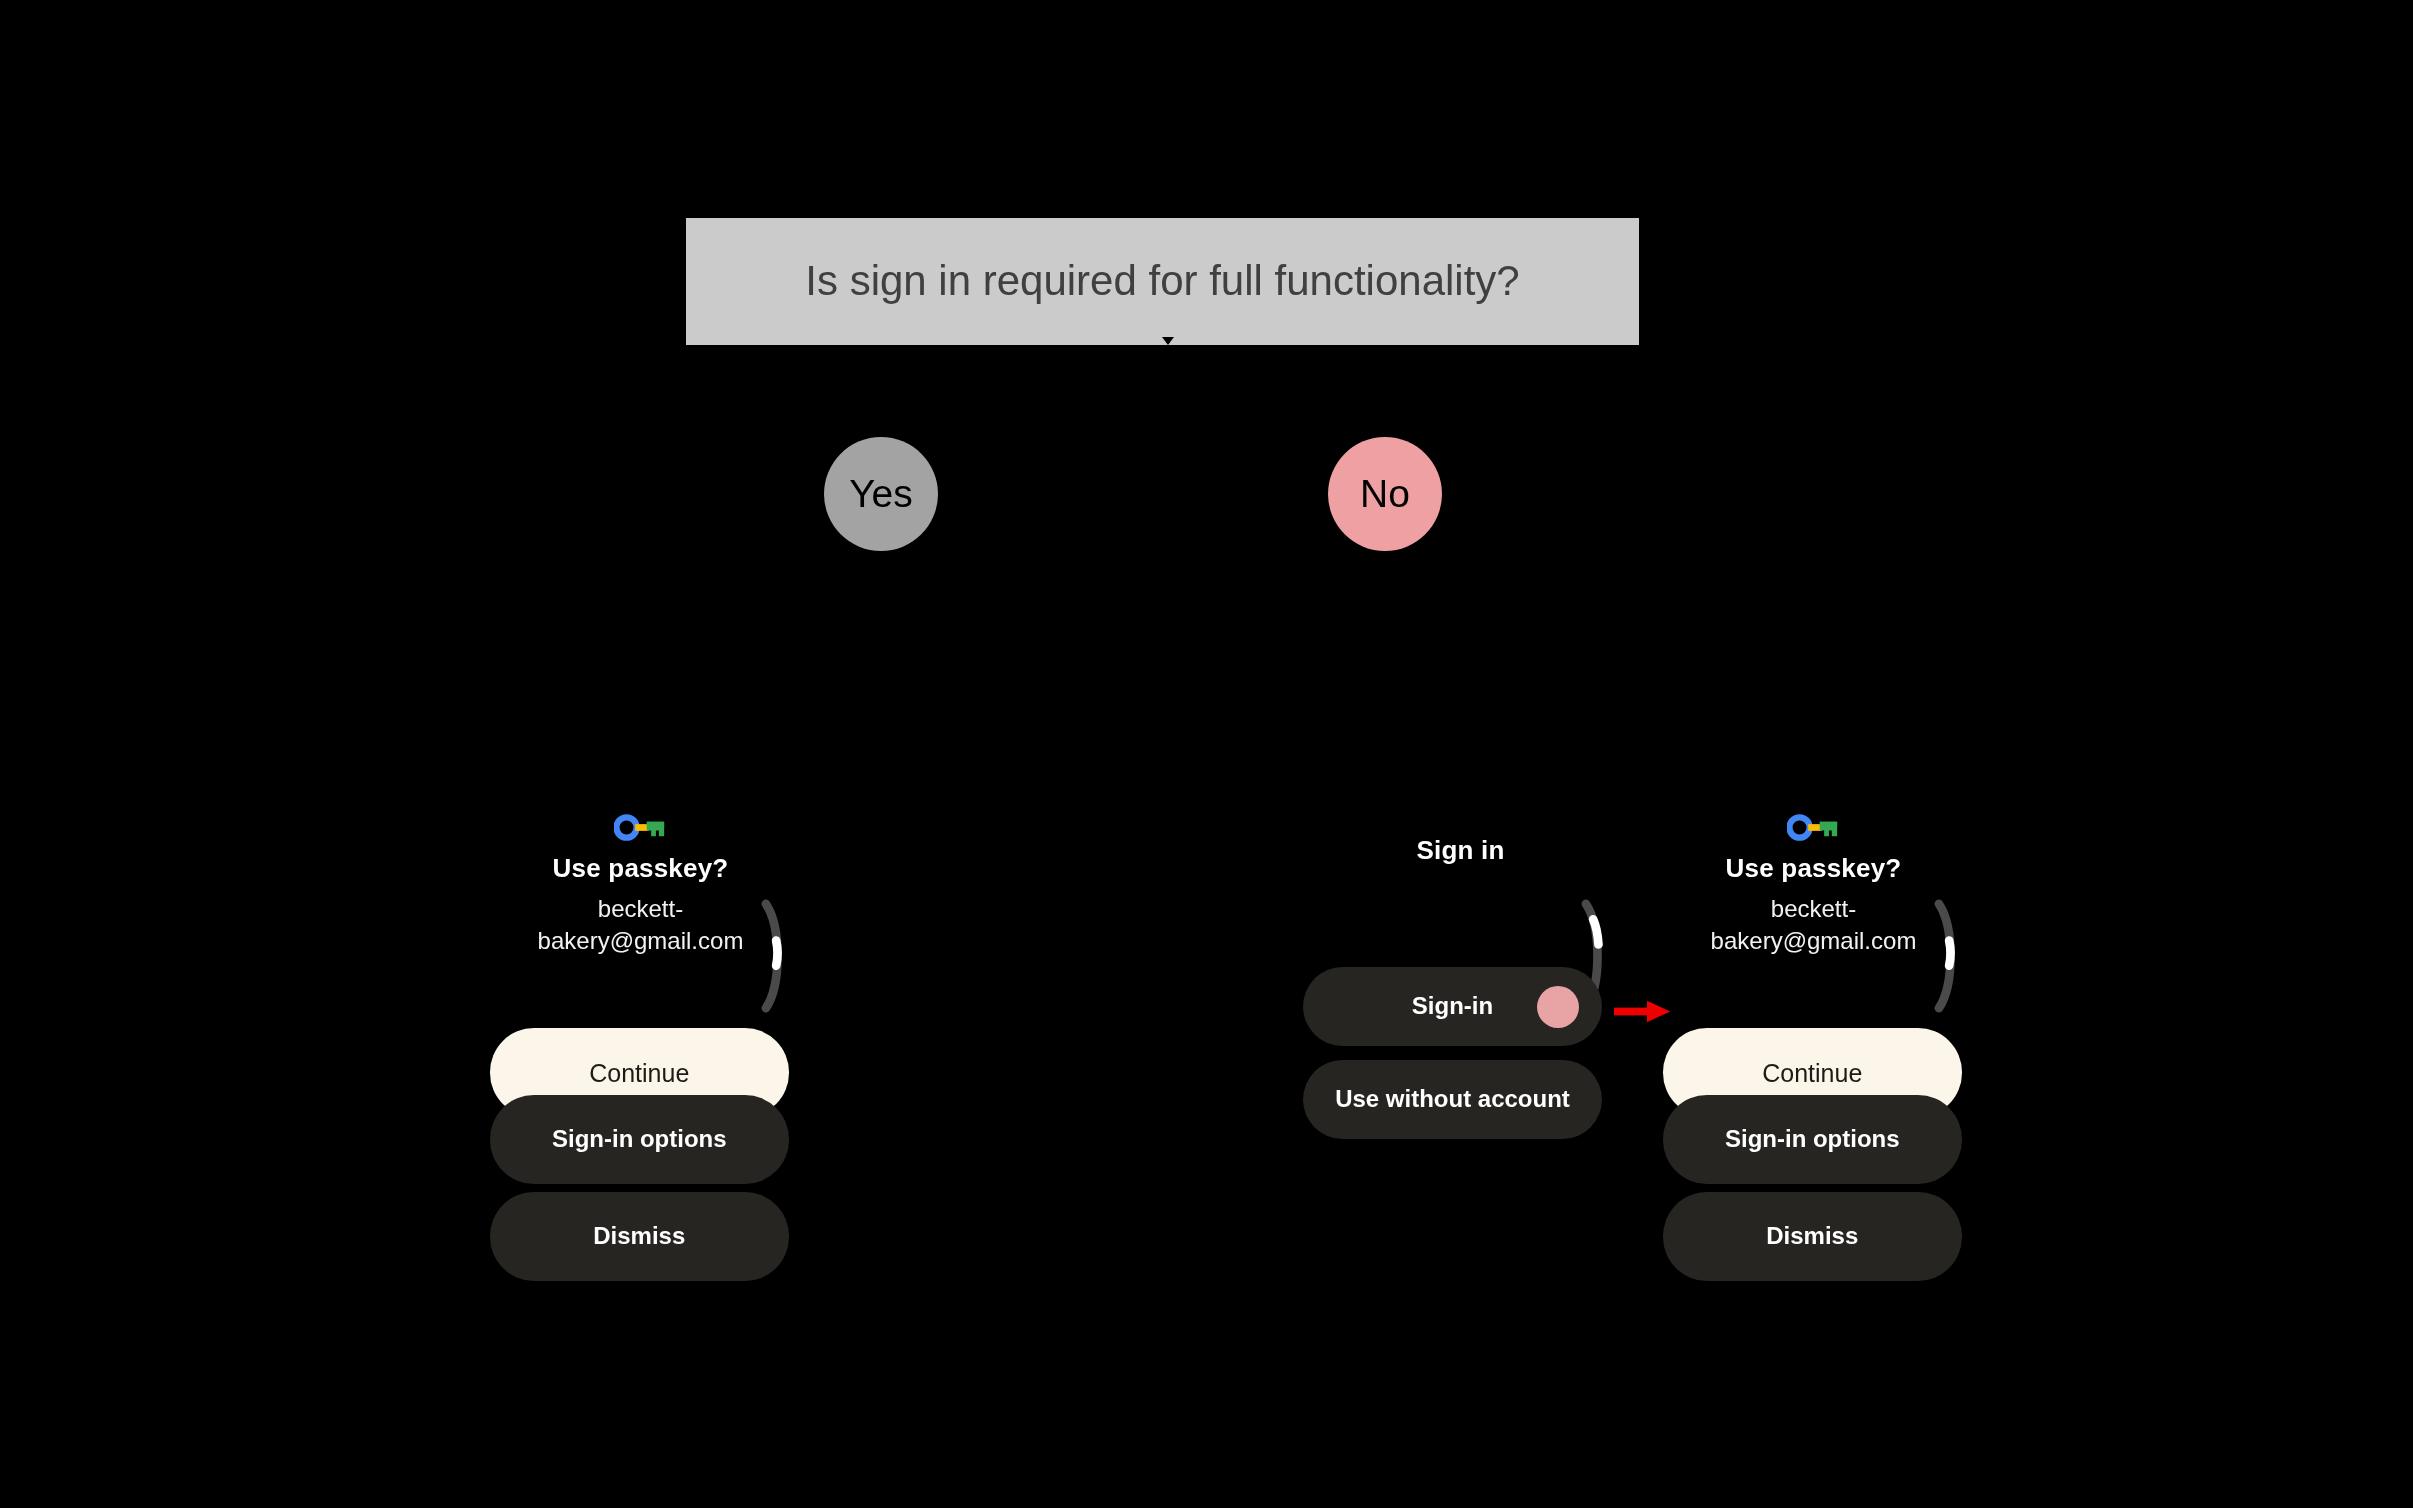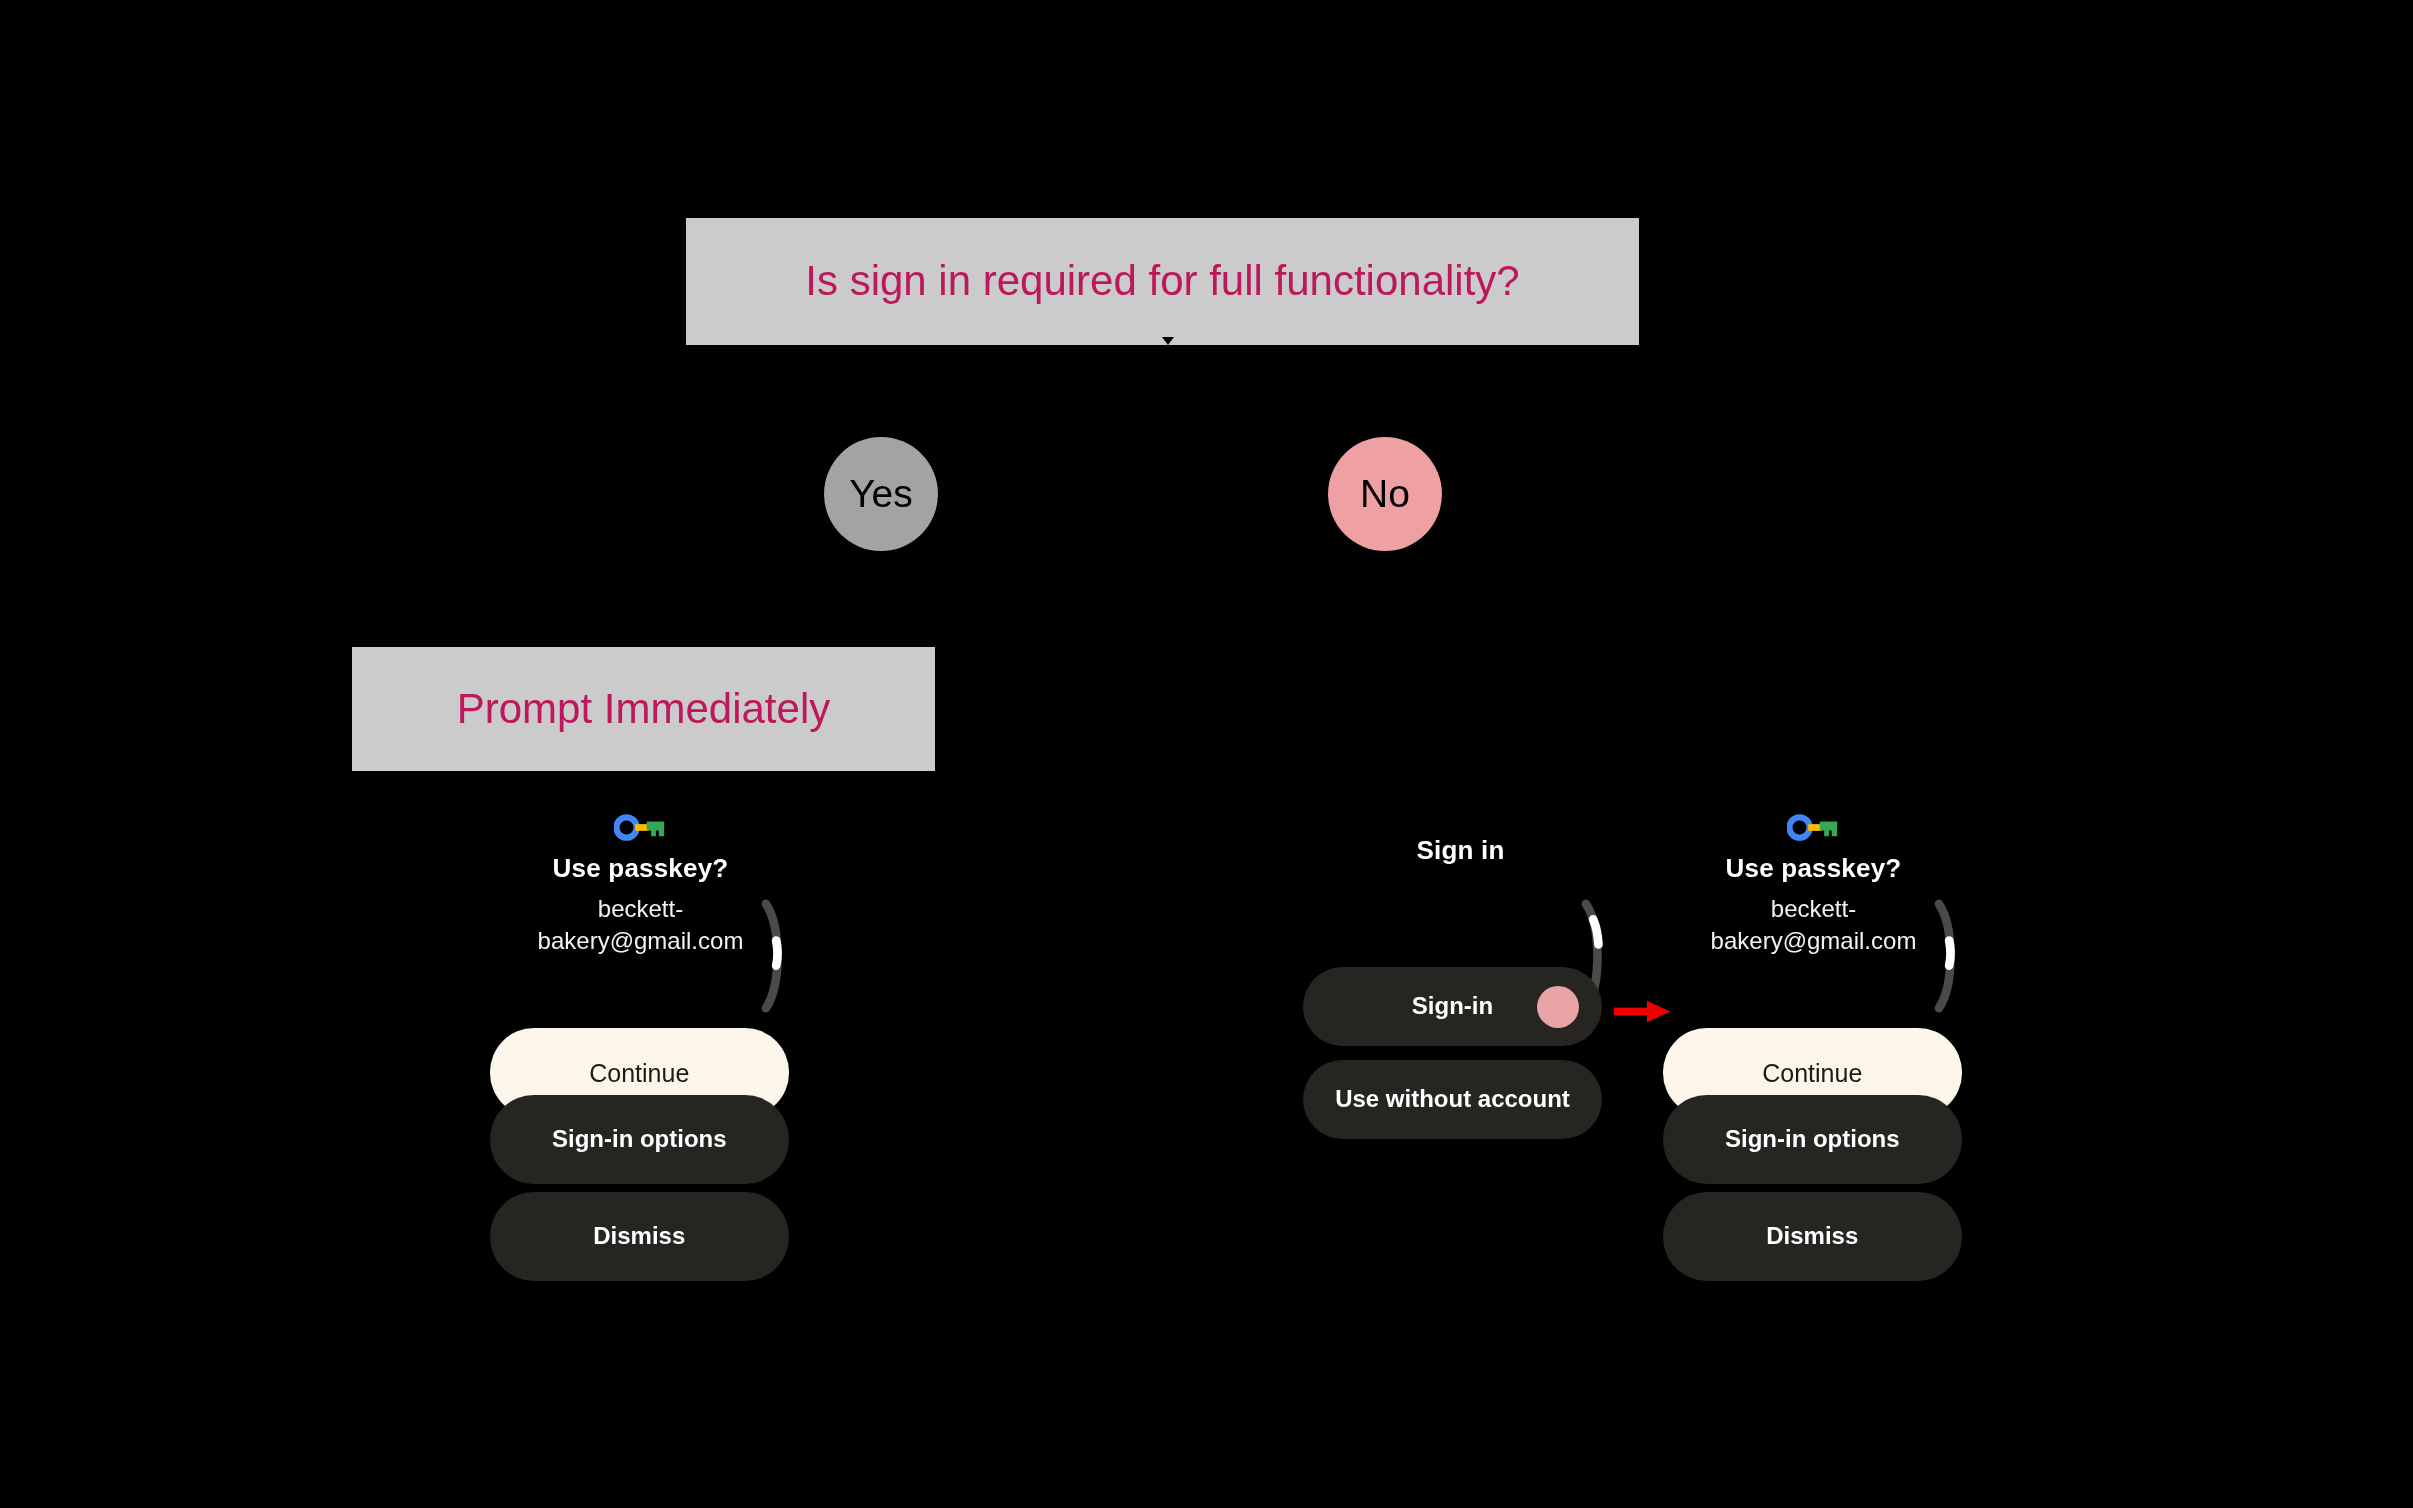--- a/index.html
+++ b/index.html
@@ -16,21 +16,21 @@
     width: 2414px;
     height: 1508px;
     background: #000000;
     overflow: hidden;
   }
 
   
   .flow-box {
     position: absolute;
     background: #cbcbcb;
-    color: #be185d;
+    color: #404040;
     display: flex;
     align-items: center;
     justify-content: center;
     text-align: center;
     font-family: "Liberation Sans", sans-serif;
     font-weight: 400;
     line-height: 1.15;
     letter-spacing: 0px;
   }
   #box-question {
@@ -173,23 +173,20 @@
   <div class="arrow-nub" style="left:1162px; top:337px;"></div>
 
   <div class="decision-circle" id="circle-yes">
     <span>Yes</span>
   </div>
 
   <div class="decision-circle" id="circle-no">
     <span>No</span>
   </div>
 
-  <div class="flow-box" id="box-prompt-immediately">
-    <span>Prompt Immediately</span>
-  </div>
   <div class="arrow-nub" style="left:637px; top:639px;"></div>
 
   <div class="arrow-nub" style="left:1614px; top:639px;"></div>
 
   <div class="watch-screen" id="screen-left" style="left:483px; top:801px; width:315px; height:492px;">
 
     <span class="passkey-icon" style="left:131px; top:11.6px;">
       <svg width="54" height="29" viewBox="0 0 56 30">
         <circle cx="13" cy="15" r="10.5" fill="none" stroke="#4285f4" stroke-width="6.5"></circle>
         <rect x="22" y="11.5" width="14" height="7" fill="#fbbc04"></rect>

